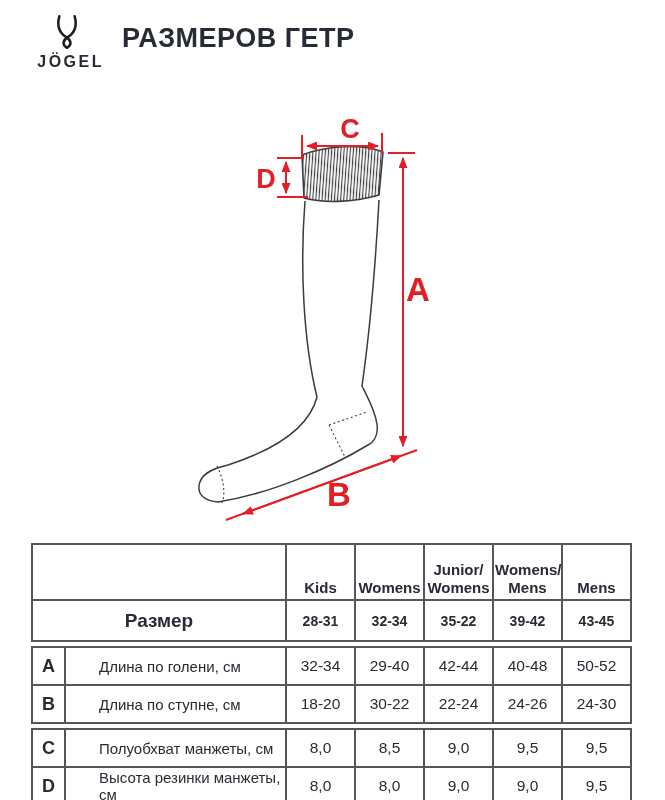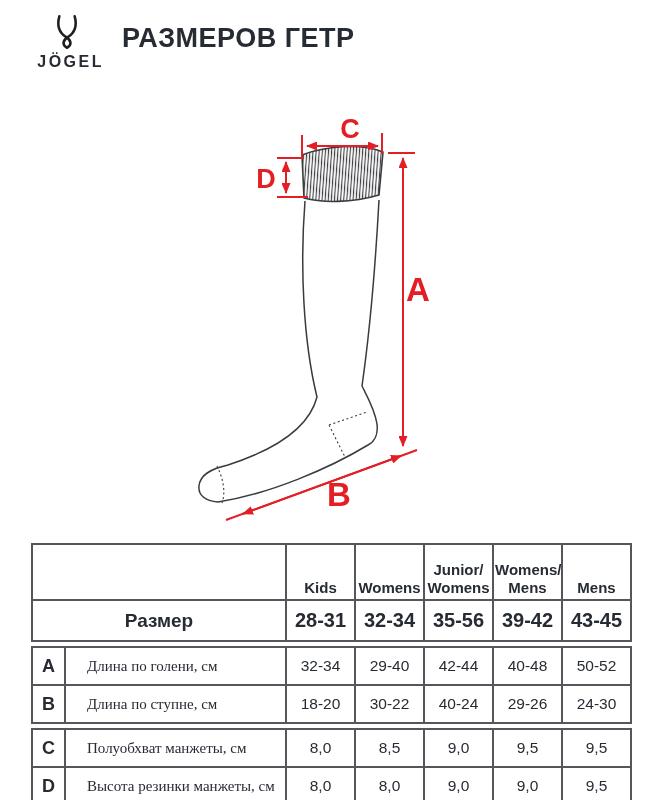--- a/index.html
+++ b/index.html
@@ -35,25 +35,25 @@
   .tables{position:absolute;left:31px;top:543px;width:601px;}
   table.tbl{border-collapse:collapse;table-layout:fixed;width:601px;margin:0 0 4px 0;}
   .tbl td{border:2px solid var(--line);text-align:center;vertical-align:middle;
           color:var(--ink);overflow:hidden;}
   .c-side{width:254px;}
   .c-letter{width:33px;}
   .c-label{width:221px;}
   .c-data{width:69px;}
   .cat-row td{height:52px;vertical-align:bottom;padding-bottom:1px;
               font-weight:700;font-size:15px;line-height:1.25;white-space:pre-line;}
-  .size-row td{height:37px;font-weight:700;font-size:20px;}
+  .size-row td{height:37px;font-weight:700;font-size:14px;}
   .size-row .razmer{font-size:19px;}
   .body-row td{height:34px;font-size:15.5px;}
   .body-row .letter{font-weight:700;font-size:18px;}
-  .body-row .lbl{text-align:left;padding-left:21px;font-size:15px;font-family:Liberation Serif, serif;}
+  .body-row .lbl{text-align:left;padding-left:33px;font-size:15px;}
 </style>
 </head>
 <body>
 
 <div class="page">
 
   <div class="logo">
     <svg width="38" height="36" viewBox="0 0 104 96">
       <path d="M31,5 C23,34 34,52 50,62 C64,71 66,83 52,91" fill="none" stroke="#1f1f23" stroke-width="7" stroke-linecap="round"></path>
       <path d="M73,5 C81,34 70,52 54,62 C40,71 38,83 52,91" fill="none" stroke="#1f1f23" stroke-width="7" stroke-linecap="round"></path>
@@ -129,21 +129,21 @@
         <td>Junior/
 Womens</td>
         <td>Womens/
 Mens</td>
         <td>Mens</td>
       </tr>
       <tr class="size-row">
         <td class="razmer">Размер</td>
         <td>28-31</td>
         <td>32-34</td>
-        <td>35-56</td>
+        <td>35-22</td>
         <td>39-42</td>
         <td>43-45</td>
       </tr>
     </tbody>
       </table>
 
     <table class="tbl">
       <colgroup>
           <col class="c-letter">
           <col class="c-label">
@@ -161,22 +161,22 @@
         <td>29-40</td>
         <td>42-44</td>
         <td>40-48</td>
         <td>50-52</td>
       </tr>
       <tr class="body-row">
         <td class="letter">B</td>
         <td class="lbl">Длина по ступне, см</td>
         <td>18-20</td>
         <td>30-22</td>
-        <td>40-24</td>
-        <td>29-26</td>
+        <td>22-24</td>
+        <td>24-26</td>
         <td>24-30</td>
       </tr>
     </tbody>
       </table>
 
     <table class="tbl">
       <colgroup>
           <col class="c-letter">
           <col class="c-label">
           <col class="c-data">

